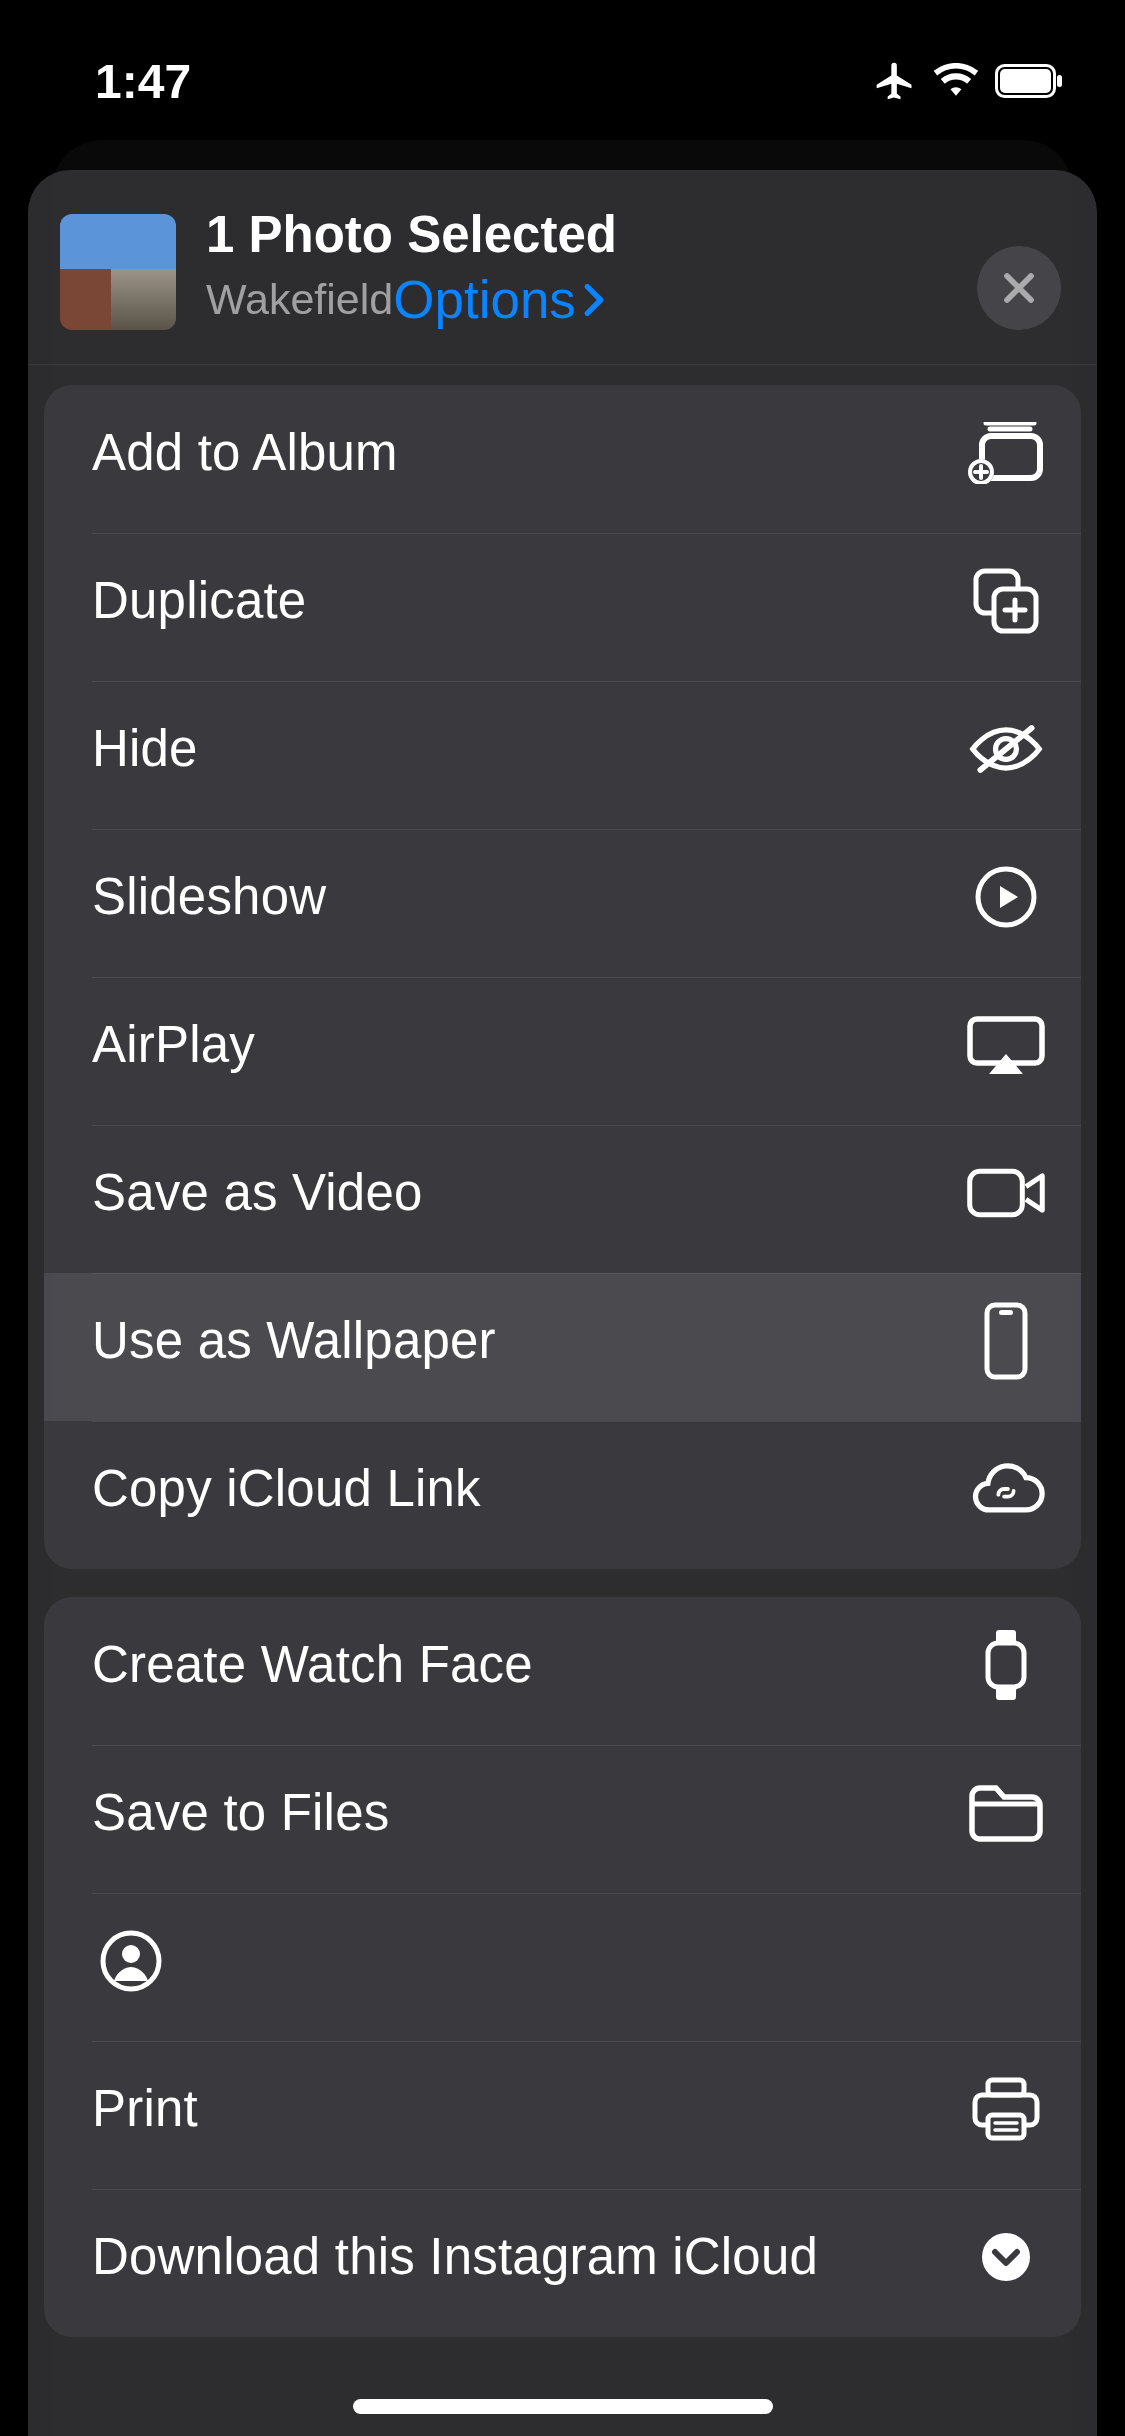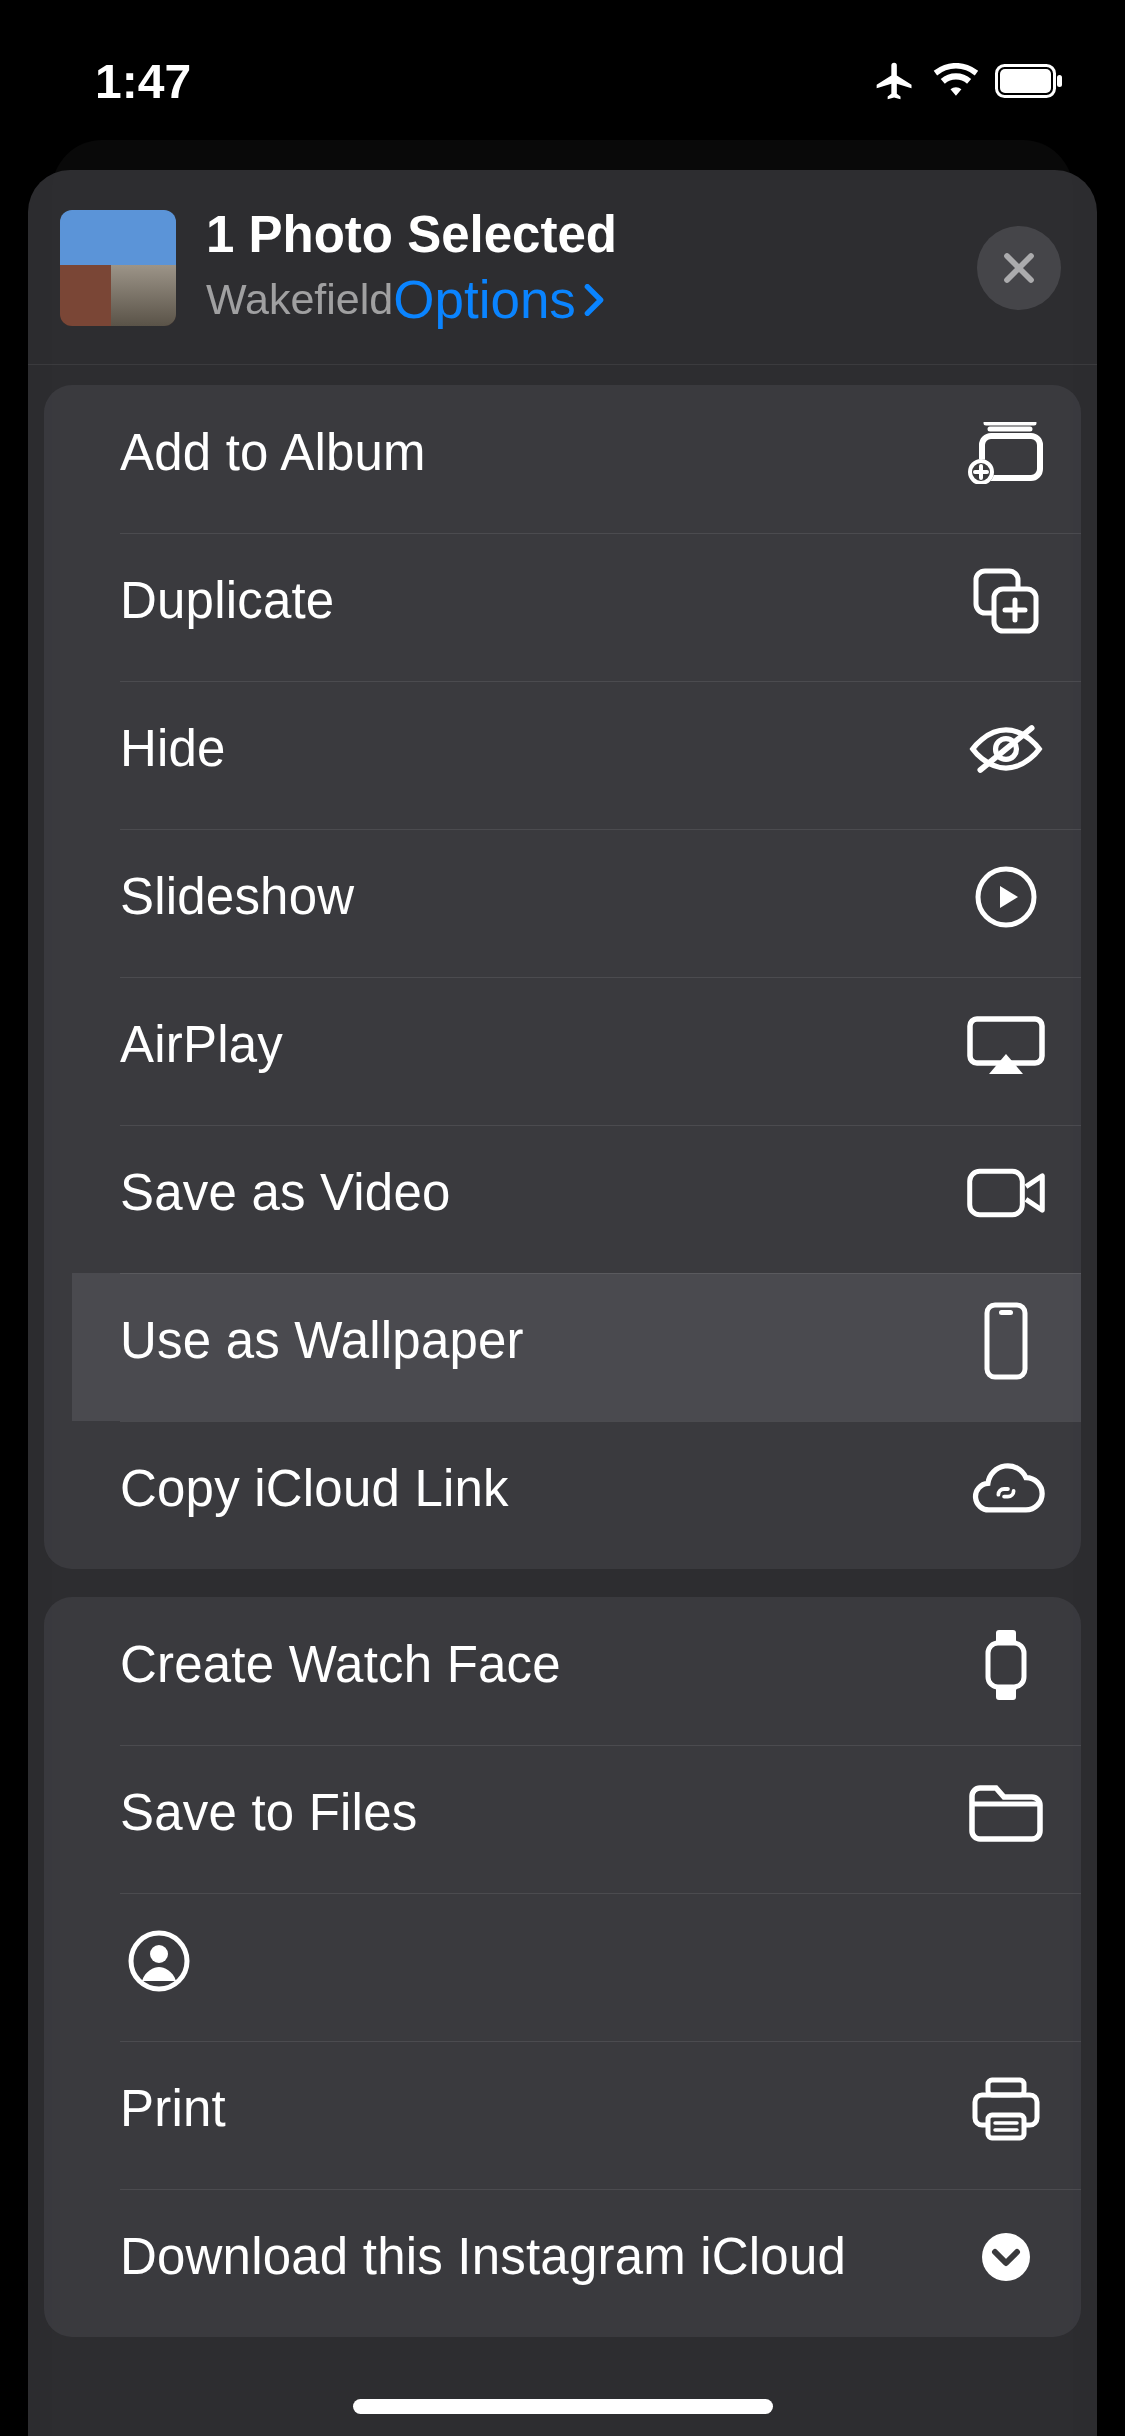--- a/index.html
+++ b/index.html
@@ -41,21 +41,21 @@
       right: 28px;
       bottom: 0;
       background: rgba(52,52,55,0.85);
       border-top-left-radius: 42px;
       border-top-right-radius: 42px;
       overflow: hidden;
     }
 
     .sheet-header {
       display: flex;
-      align-items: center;
+      align-items: flex-end;
       padding: 36px 36px 34px 32px;
       gap: 30px;
       border-bottom: 1.5px solid rgba(255,255,255,0.07);
     }
     .thumb {
       width: 116px;
       height: 116px;
       border-radius: 12px;
       background: linear-gradient(to bottom, #5b94d8 0%, #5b94d8 48%, #7b5540 48%, #3a2723 100%);
       position: relative;
@@ -101,21 +101,20 @@
       overflow: hidden;
     }
     .list-row {
       display: flex;
       align-items: center;
       justify-content: space-between;
       min-height: 148px;
       padding: 0 36px 12px 48px;
       color: #fff;
       position: relative;
-      margin-left: 28px;
     }
     .list-row + .list-row::before {
       content: "";
       position: absolute;
       top: 0; left: 48px; right: 0;
       height: 1.5px;
       background: rgba(255,255,255,0.09);
     }
     .row-highlight { background: rgba(120,120,128,0.26); }
     .row-label { font-size: 51px; font-weight: 400; letter-spacing: 0.2px; }

